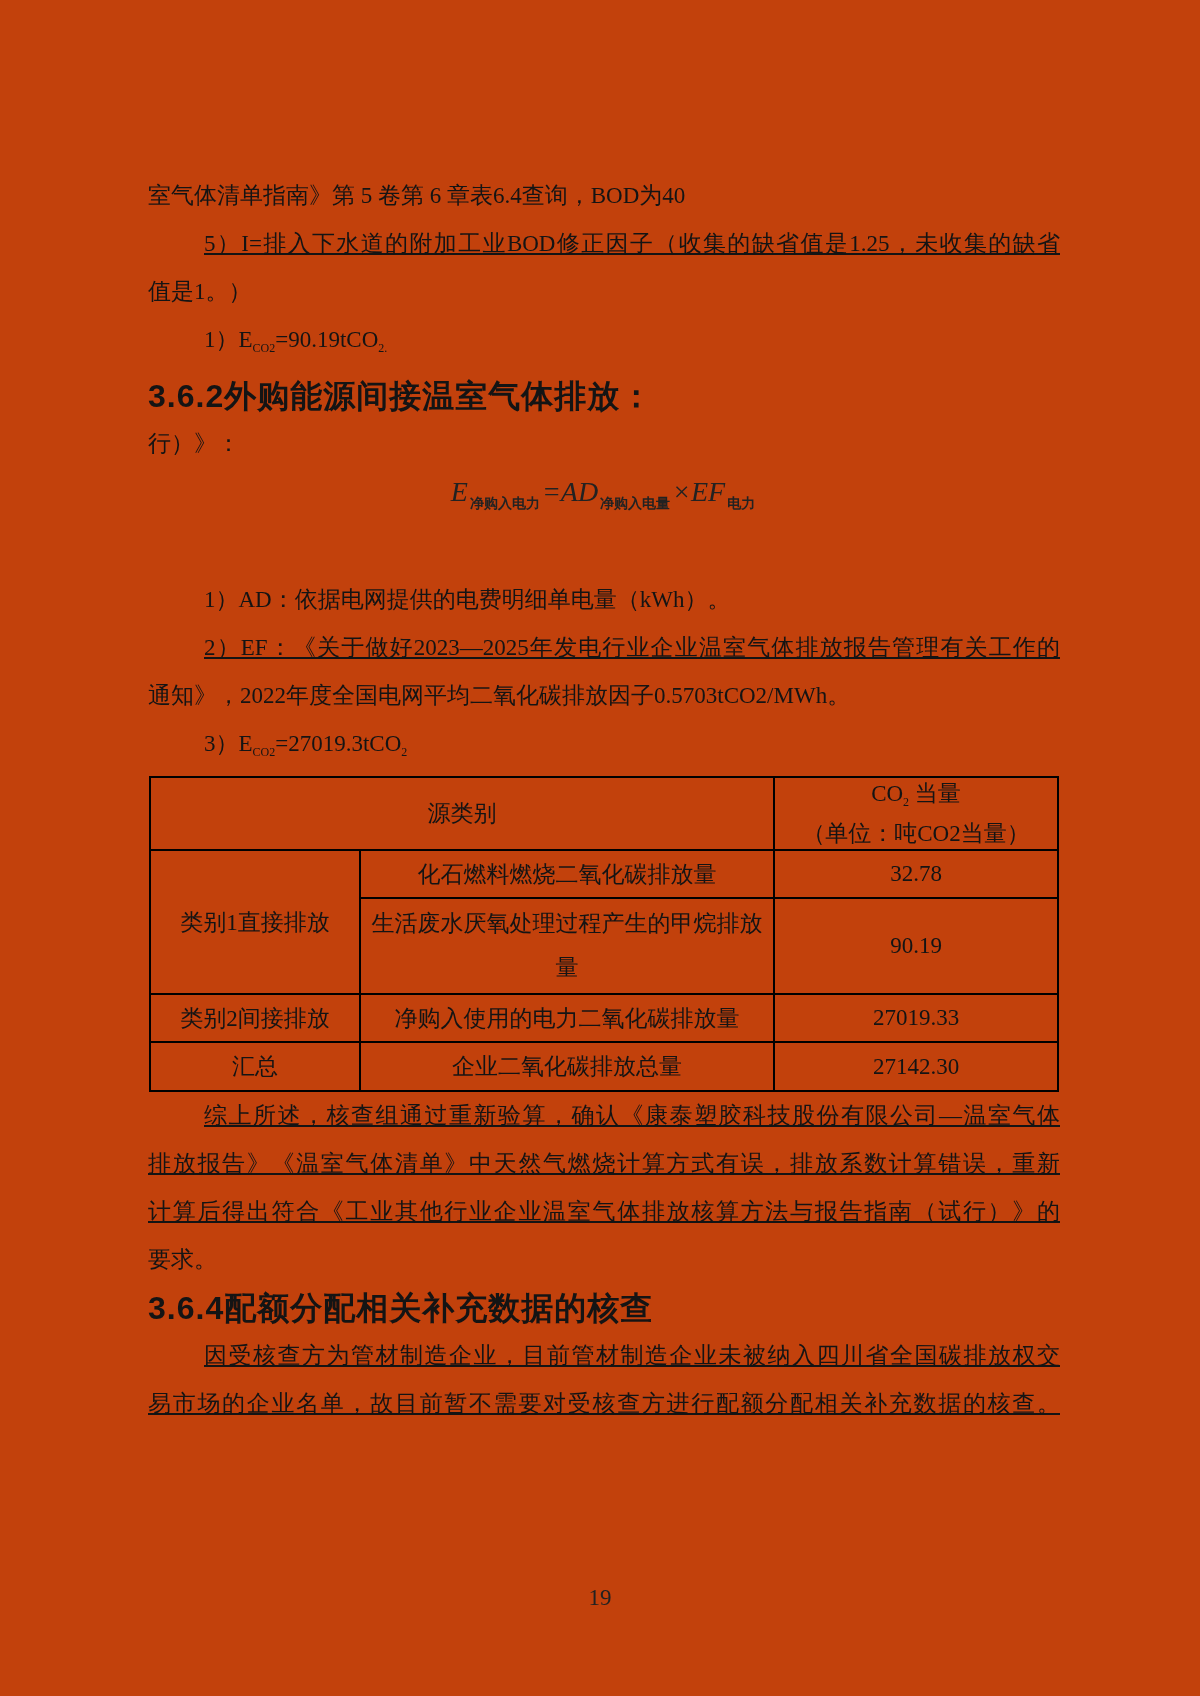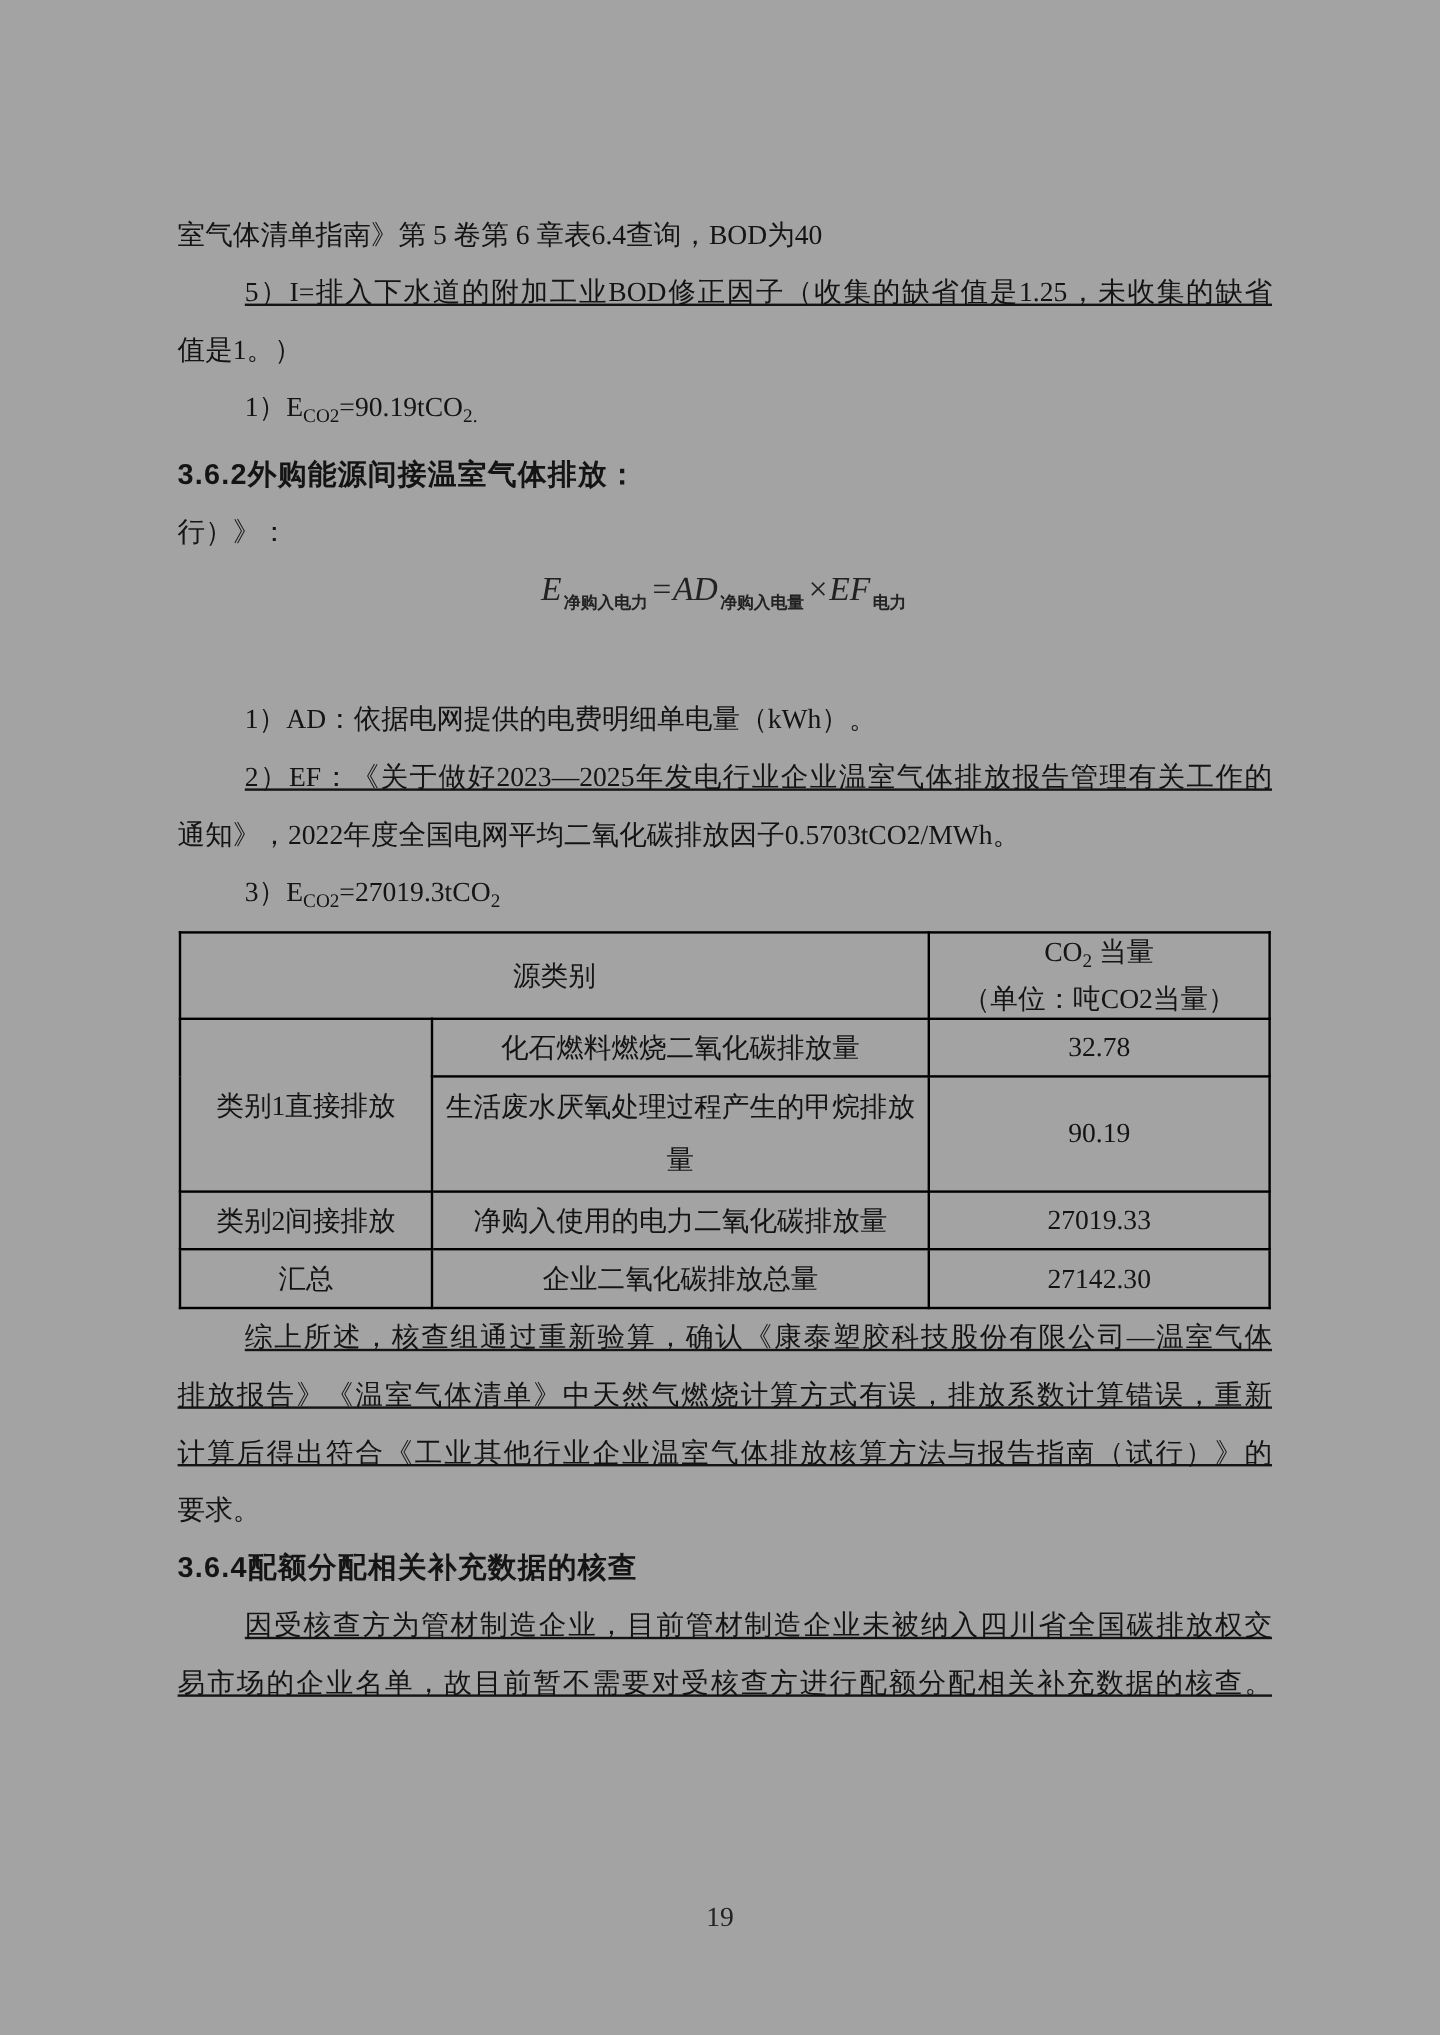--- a/index.html
+++ b/index.html
@@ -1,20 +1,20 @@
 <!DOCTYPE html>
 <html><head>
 <meta charset="utf-8">
 <style>
   html, body { margin: 0; padding: 0; background: #ffffff; }
   .page {
     position: relative;
     width: 1200px;
     height: 1696px;
-    background: #a3a3a3;
+    background: #c2410c;
     color: #141414;
     font-family: "Liberation Serif", serif;
     overflow: hidden;
   }
   .content {
     position: absolute;
     left: 148px;
     top: 172px;
     width: 912px;
   }
@@ -26,26 +26,26 @@
   }
   .just {
     text-align: justify;
     text-align-last: justify;
     text-decoration: underline;
   }
   .indent { text-indent: 56px; }
   .heading {
     font-family: "Liberation Sans", sans-serif;
     font-weight: bold;
-    font-size: 24px;
+    font-size: 32px;
     letter-spacing: 1px;
   }
   .empty { height: 48px; }
   .subsm {
-    font-size: 16px;
+    font-size: 12px;
     vertical-align: -5px;
     letter-spacing: 0;
   }
   .bullet {
     font-size: 26px;
     font-family: "DejaVu Sans", sans-serif;
     vertical-align: -2px;
   }
   
   .formula {

